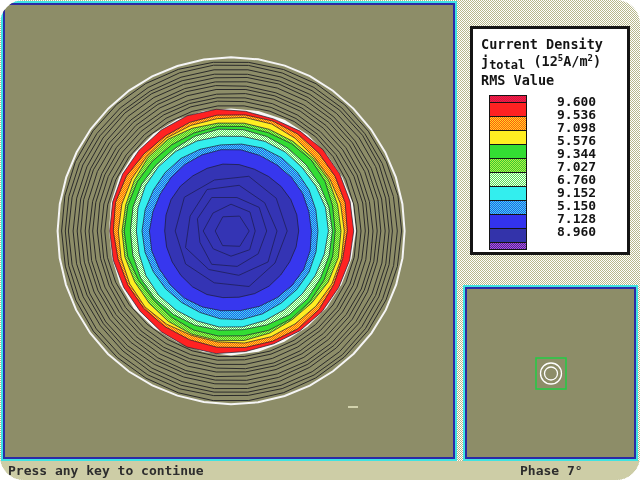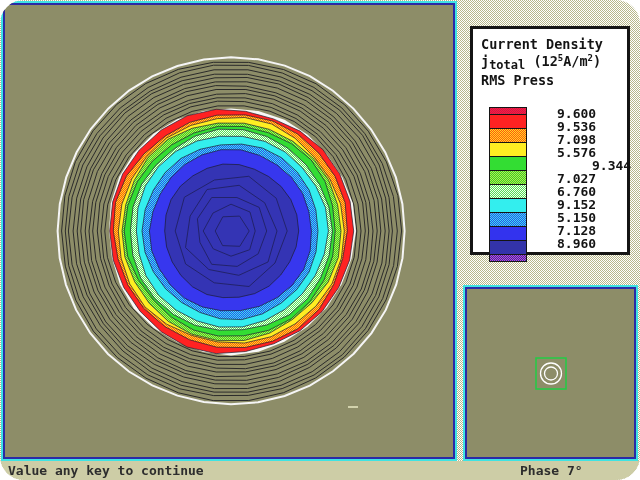--- a/index.html
+++ b/index.html
@@ -27,21 +27,21 @@
     background:#ffffff; border:3px solid #141414; box-sizing:border-box;
     color:#141414;
   }
   .legend-title{
     position:absolute; left:8px; top:7px; width:146px;
     font-size:13.5px; font-weight:bold; line-height:17px; white-space:nowrap;
   }
   .legend-line2 span{display:inline-block;}
   .lg-sub{font-size:12px; transform:translateY(3px);}
   .lg-sup{font-size:9px; transform:translateY(-5px);}
-  .legend-scale{position:absolute; left:0; top:78px; width:154px; height:142px;}
+  .legend-scale{position:absolute; left:0; top:66px; width:154px; height:142px;}
   .legend-swatches{
     position:absolute; left:16px; top:0; width:36px;
     border:1px solid #141414;
   }
   .legend-swatches .swatch{width:100%;}
   .legend-swatches .swatch + .swatch{border-top:1px solid #141414;}
   .legend-value{
     position:absolute; left:84px; height:14px; line-height:14px;
     font-size:13px; font-weight:bold; white-space:nowrap;
   }
@@ -133,21 +133,21 @@
           <polygon points="244.2,226.0 234.8,241.3 217.6,240.6 210.2,226.0 217.8,211.8 234.6,211.1" fill="none" stroke="#23236b" stroke-width="1"></polygon>
         </svg>
       <div id="cursor-dash" class="cursor-dash" style="left: 343px; top: 401px; background: rgb(210, 210, 172);"></div>
     </div>
   </div>
 
   <div class="legend">
     <div class="legend-title">
       <div>Current Density</div>
       <div class="legend-line2"><span>j</span><span class="lg-sub">total</span><span style="white-space:pre"> (12</span><span class="lg-sup">5</span><span>A/m</span><span class="lg-sup">2</span><span>)</span></div>
-      <div>RMS Press</div>
+      <div>RMS Value</div>
     </div>
     <div class="legend-scale">
       <div class="legend-swatches" id="legend-swatches">
           <div class="swatch" style="height: 6px; background: repeating-conic-gradient(rgb(255, 34, 51) 0%, rgb(255, 34, 51) 25%, rgb(204, 17, 85) 0%, rgb(204, 17, 85) 50%) 0px 0px / 2px 2px;"></div>
           <div class="swatch" style="height: 13px; background: rgb(255, 34, 34);"></div>
           <div class="swatch" style="height: 13px; background: repeating-conic-gradient(rgb(255, 221, 34) 0%, rgb(255, 221, 34) 25%, rgb(255, 85, 17) 0%, rgb(255, 85, 17) 50%) 0px 0px / 2px 2px;"></div>
           <div class="swatch" style="height: 13px; background: rgb(255, 238, 34);"></div>
           <div class="swatch" style="height: 13px; background: rgb(51, 221, 51);"></div>
           <div class="swatch" style="height: 13px; background: repeating-conic-gradient(rgb(187, 238, 68) 0%, rgb(187, 238, 68) 25%, rgb(51, 204, 51) 0%, rgb(51, 204, 51) 50%) 0px 0px / 2px 2px;"></div>
           <div class="swatch" style="height: 13px; background: repeating-conic-gradient(rgb(238, 255, 238) 0%, rgb(238, 255, 238) 25%, rgb(85, 221, 85) 0%, rgb(85, 221, 85) 50%) 0px 0px / 2px 2px;"></div>
@@ -155,21 +155,21 @@
           <div class="swatch" style="height: 13px; background: repeating-conic-gradient(rgb(51, 238, 238) 0%, rgb(51, 238, 238) 25%, rgb(51, 68, 238) 0%, rgb(51, 68, 238) 50%) 0px 0px / 2px 2px;"></div>
           <div class="swatch" style="height: 13px; background: rgb(51, 51, 238);"></div>
           <div class="swatch" style="height: 13px; background: rgb(51, 51, 170);"></div>
           <div class="swatch" style="height: 6px; background: repeating-conic-gradient(rgb(204, 68, 204) 0%, rgb(204, 68, 204) 25%, rgb(51, 51, 170) 0%, rgb(51, 51, 170) 50%) 0px 0px / 2px 2px;"></div>
         </div>
       <div id="legend-values">
           <div class="legend-value" style="top: 0px;">9.600</div>
           <div class="legend-value" style="top: 13px;">9.536</div>
           <div class="legend-value" style="top: 26px;">7.098</div>
           <div class="legend-value" style="top: 39px;">5.576</div>
-          <div class="legend-value" style="top: 52px; margin-left: 35px;">9.344</div>
+          <div class="legend-value" style="top: 52px;">9.344</div>
           <div class="legend-value" style="top: 65px;">7.027</div>
           <div class="legend-value" style="top: 78px;">6.760</div>
           <div class="legend-value" style="top: 91px;">9.152</div>
           <div class="legend-value" style="top: 104px;">5.150</div>
           <div class="legend-value" style="top: 117px;">7.128</div>
           <div class="legend-value" style="top: 130px;">8.960</div>
         </div>
     </div>
   </div>
 
@@ -177,17 +177,17 @@
     <div class="mini-panel-inner">
       <svg id="mini-svg" class="mini-svg" width="167" height="168">
           <rect x="69" y="69" width="30" height="31" fill="none" stroke="#22cc44" stroke-width="1.5"></rect>
           <circle cx="84" cy="84.5" r="10.5" fill="none" stroke="#ffffff" stroke-width="1.3"></circle>
           <circle cx="84" cy="84.5" r="6.5" fill="none" stroke="#ffffff" stroke-width="1.3"></circle>
         </svg>
     </div>
   </div>
 
   <div class="status-bar">
-    <span class="status-left">Value any key to continue</span>
+    <span class="status-left">Press any key to continue</span>
     <span class="status-right">Phase 7°</span>
   </div>
 
 </div>
 
 </body></html>

